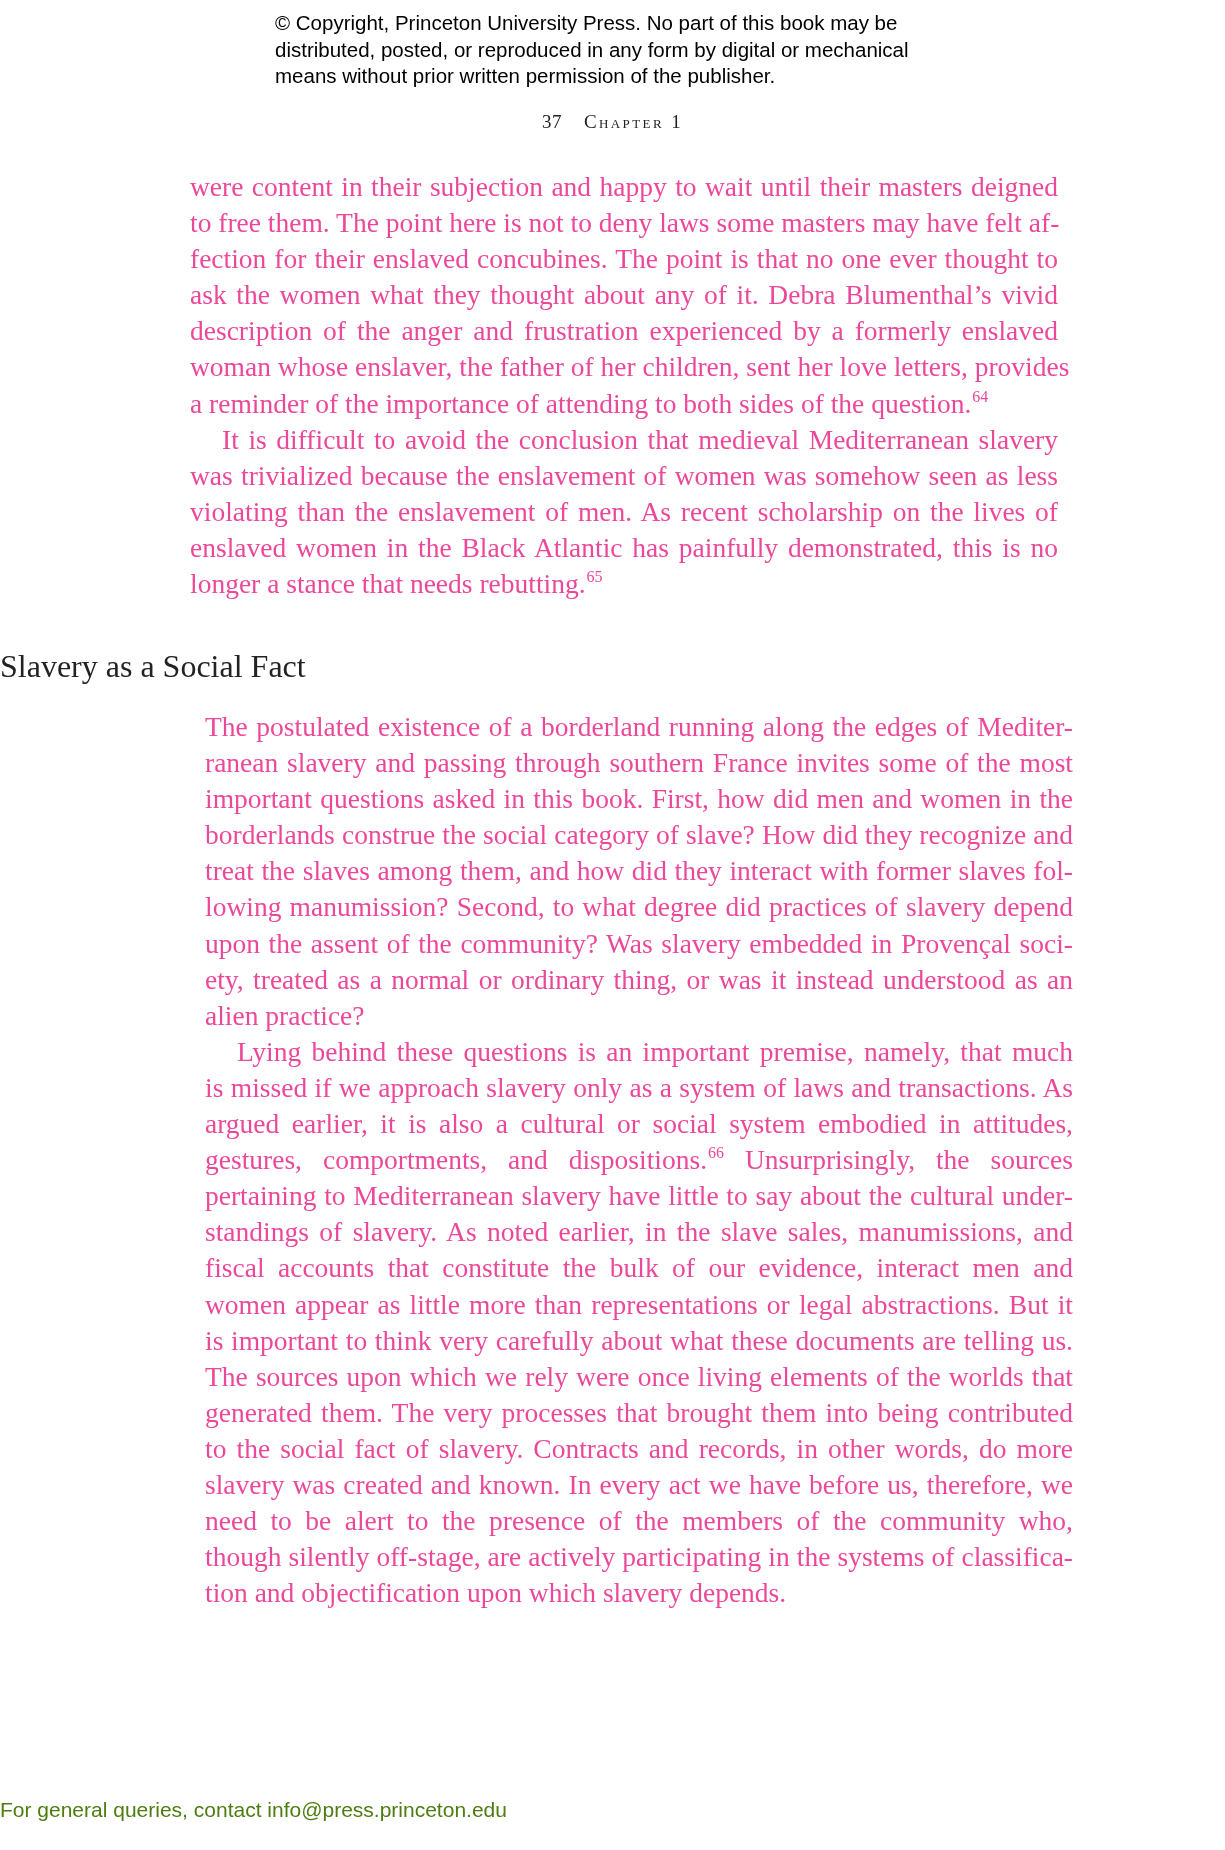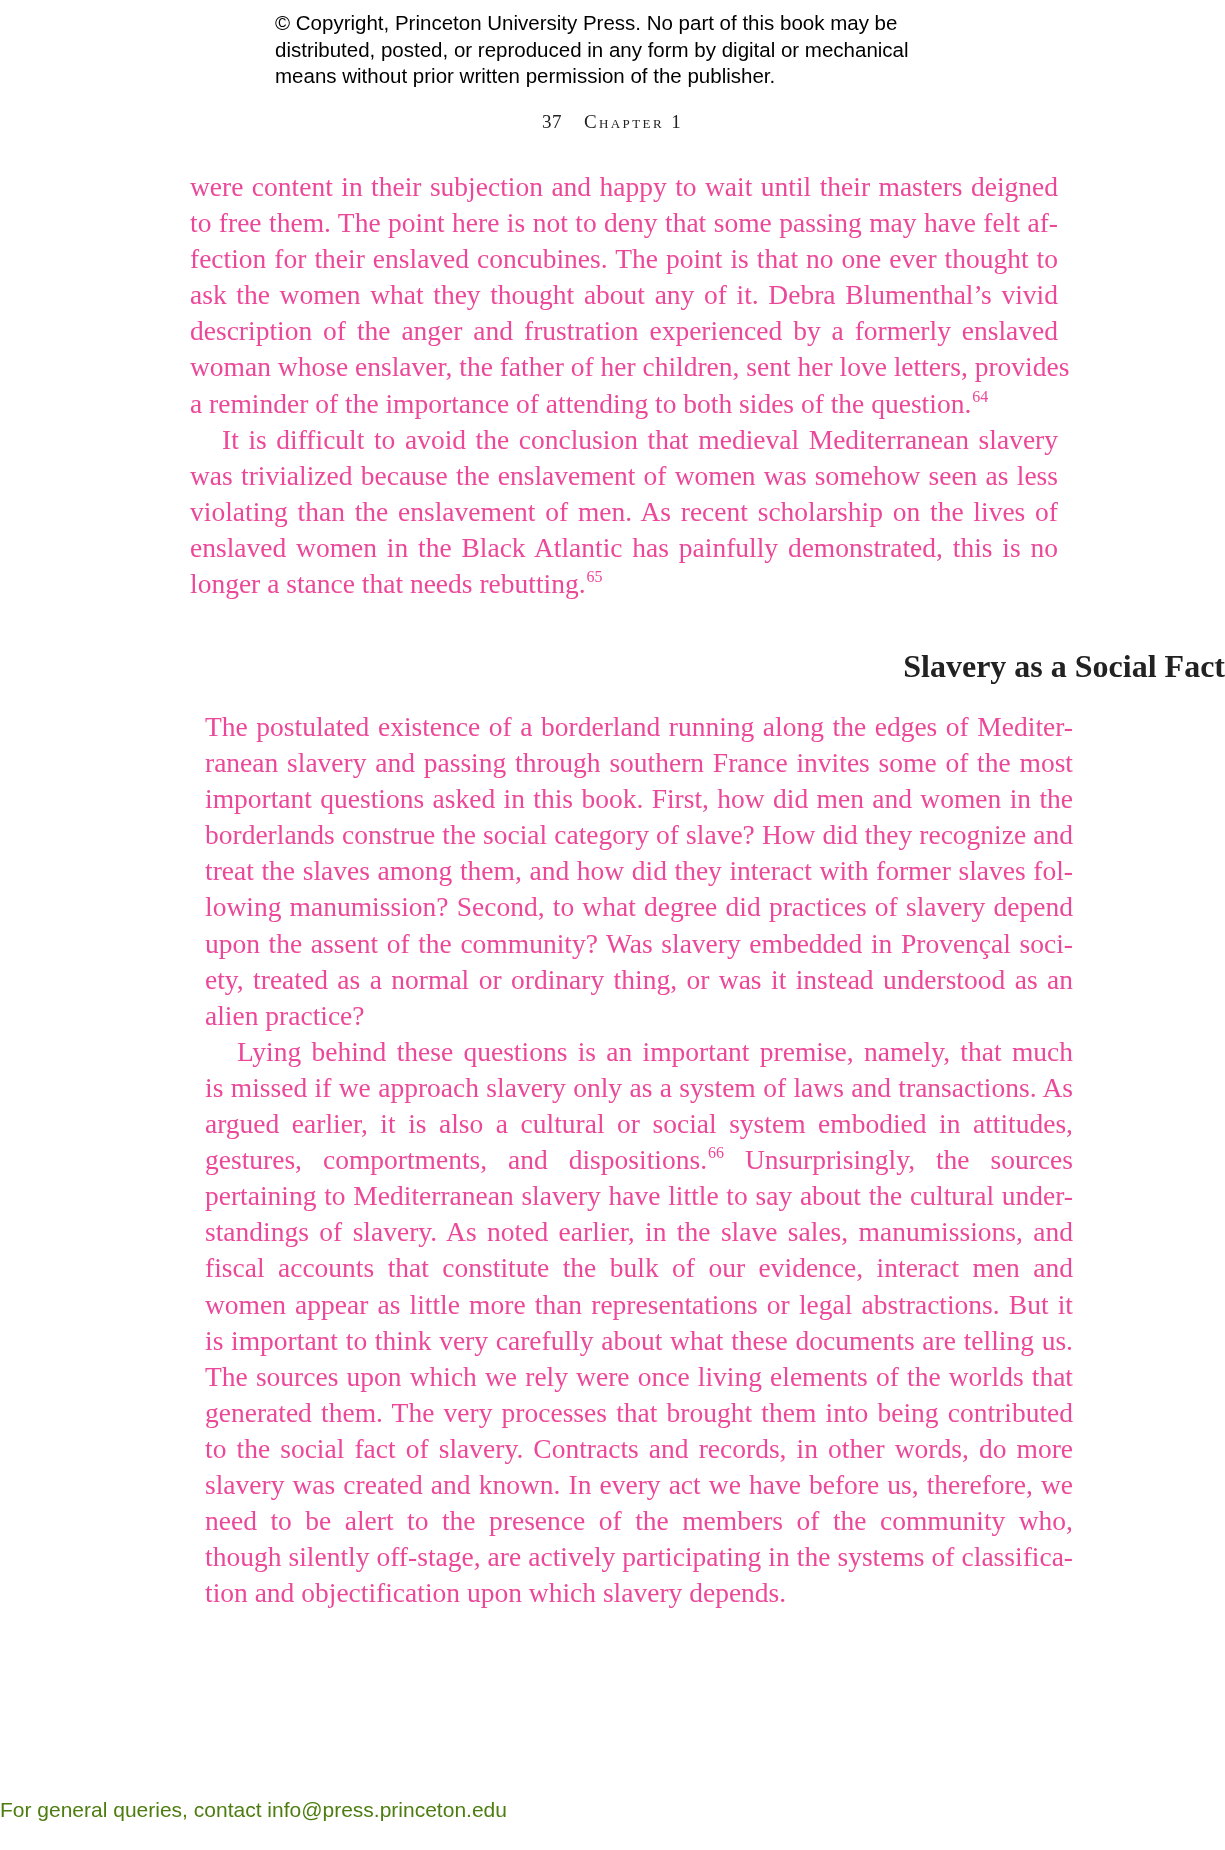--- a/index.html
+++ b/index.html
@@ -19,22 +19,22 @@
     .running-head .ch { font-variant: small-caps; font-size: 19px; }
     .text-block { position: absolute; left: 190px; width: 868px; font-family: Liberation Serif, serif; font-size: 27.5px; color: #ec4899; }
     .line {
       display: block; height: 36.1px; line-height: 36.1px; white-space: nowrap;
       text-align: justify; text-align-last: justify;
     }
     .line.last { text-align-last: left; }
     .line.indent { padding-left: 32px; }
     sup.fn { font-size: 16px; line-height: 0; vertical-align: 0; position: relative; top: -11px; margin-left: 1px; }
     .sec-heading {
-      position: absolute; left: 0; width: 1225px; top: 648px; text-align: right;
-      font-family: "Liberation Serif", serif; font-size: 32px; color: #222; font-weight: bold;
+      position: absolute; left: 0; width: 1225px; top: 648px; text-align: left;
+      font-family: "Liberation Serif", serif; font-size: 32px; color: #222;
     }
     .footer-notice {
       position: absolute; left: 0; width: 1225px; top: 1798px; 
       font-family: "Liberation Sans", sans-serif; font-size: 21px; color: #4d7c0f;
     }
   </style>
 </head>
 <body>
 
 <div class="notice">
@@ -43,21 +43,21 @@
   <span class="nl">means without prior written permission of the publisher.</span>
 </div>
 
 <div class="running-head">
   <span class="pg">37</span><span class="ch">Chapter 1</span>
 </div>
 
 <div class="text-block" style="top:169px;">
   <div>
     <span class="line">were content in their subjection and happy to wait until their masters deigned</span>
-    <span class="line">to free them. The point here is not to deny that some passing may have felt af-</span>
+    <span class="line">to free them. The point here is not to deny laws some masters may have felt af-</span>
     <span class="line">fection for their enslaved concubines. The point is that no one ever thought to</span>
     <span class="line">ask the women what they thought about any of it. Debra Blumenthal’s vivid</span>
     <span class="line">description of the anger and frustration experienced by a formerly enslaved</span>
     <span class="line">woman whose enslaver, the father of her children, sent her love letters, provides</span>
     <span class="line last"><span>a reminder of the importance of attending to both sides of the question.</span><sup class="fn">64</sup></span>
   </div>
   <div>
     <span class="line indent">It is difficult to avoid the conclusion that medieval Mediterranean slavery</span>
     <span class="line">was trivialized because the enslavement of women was somehow seen as less</span>
     <span class="line">violating than the enslavement of men. As recent scholarship on the lives of</span>

